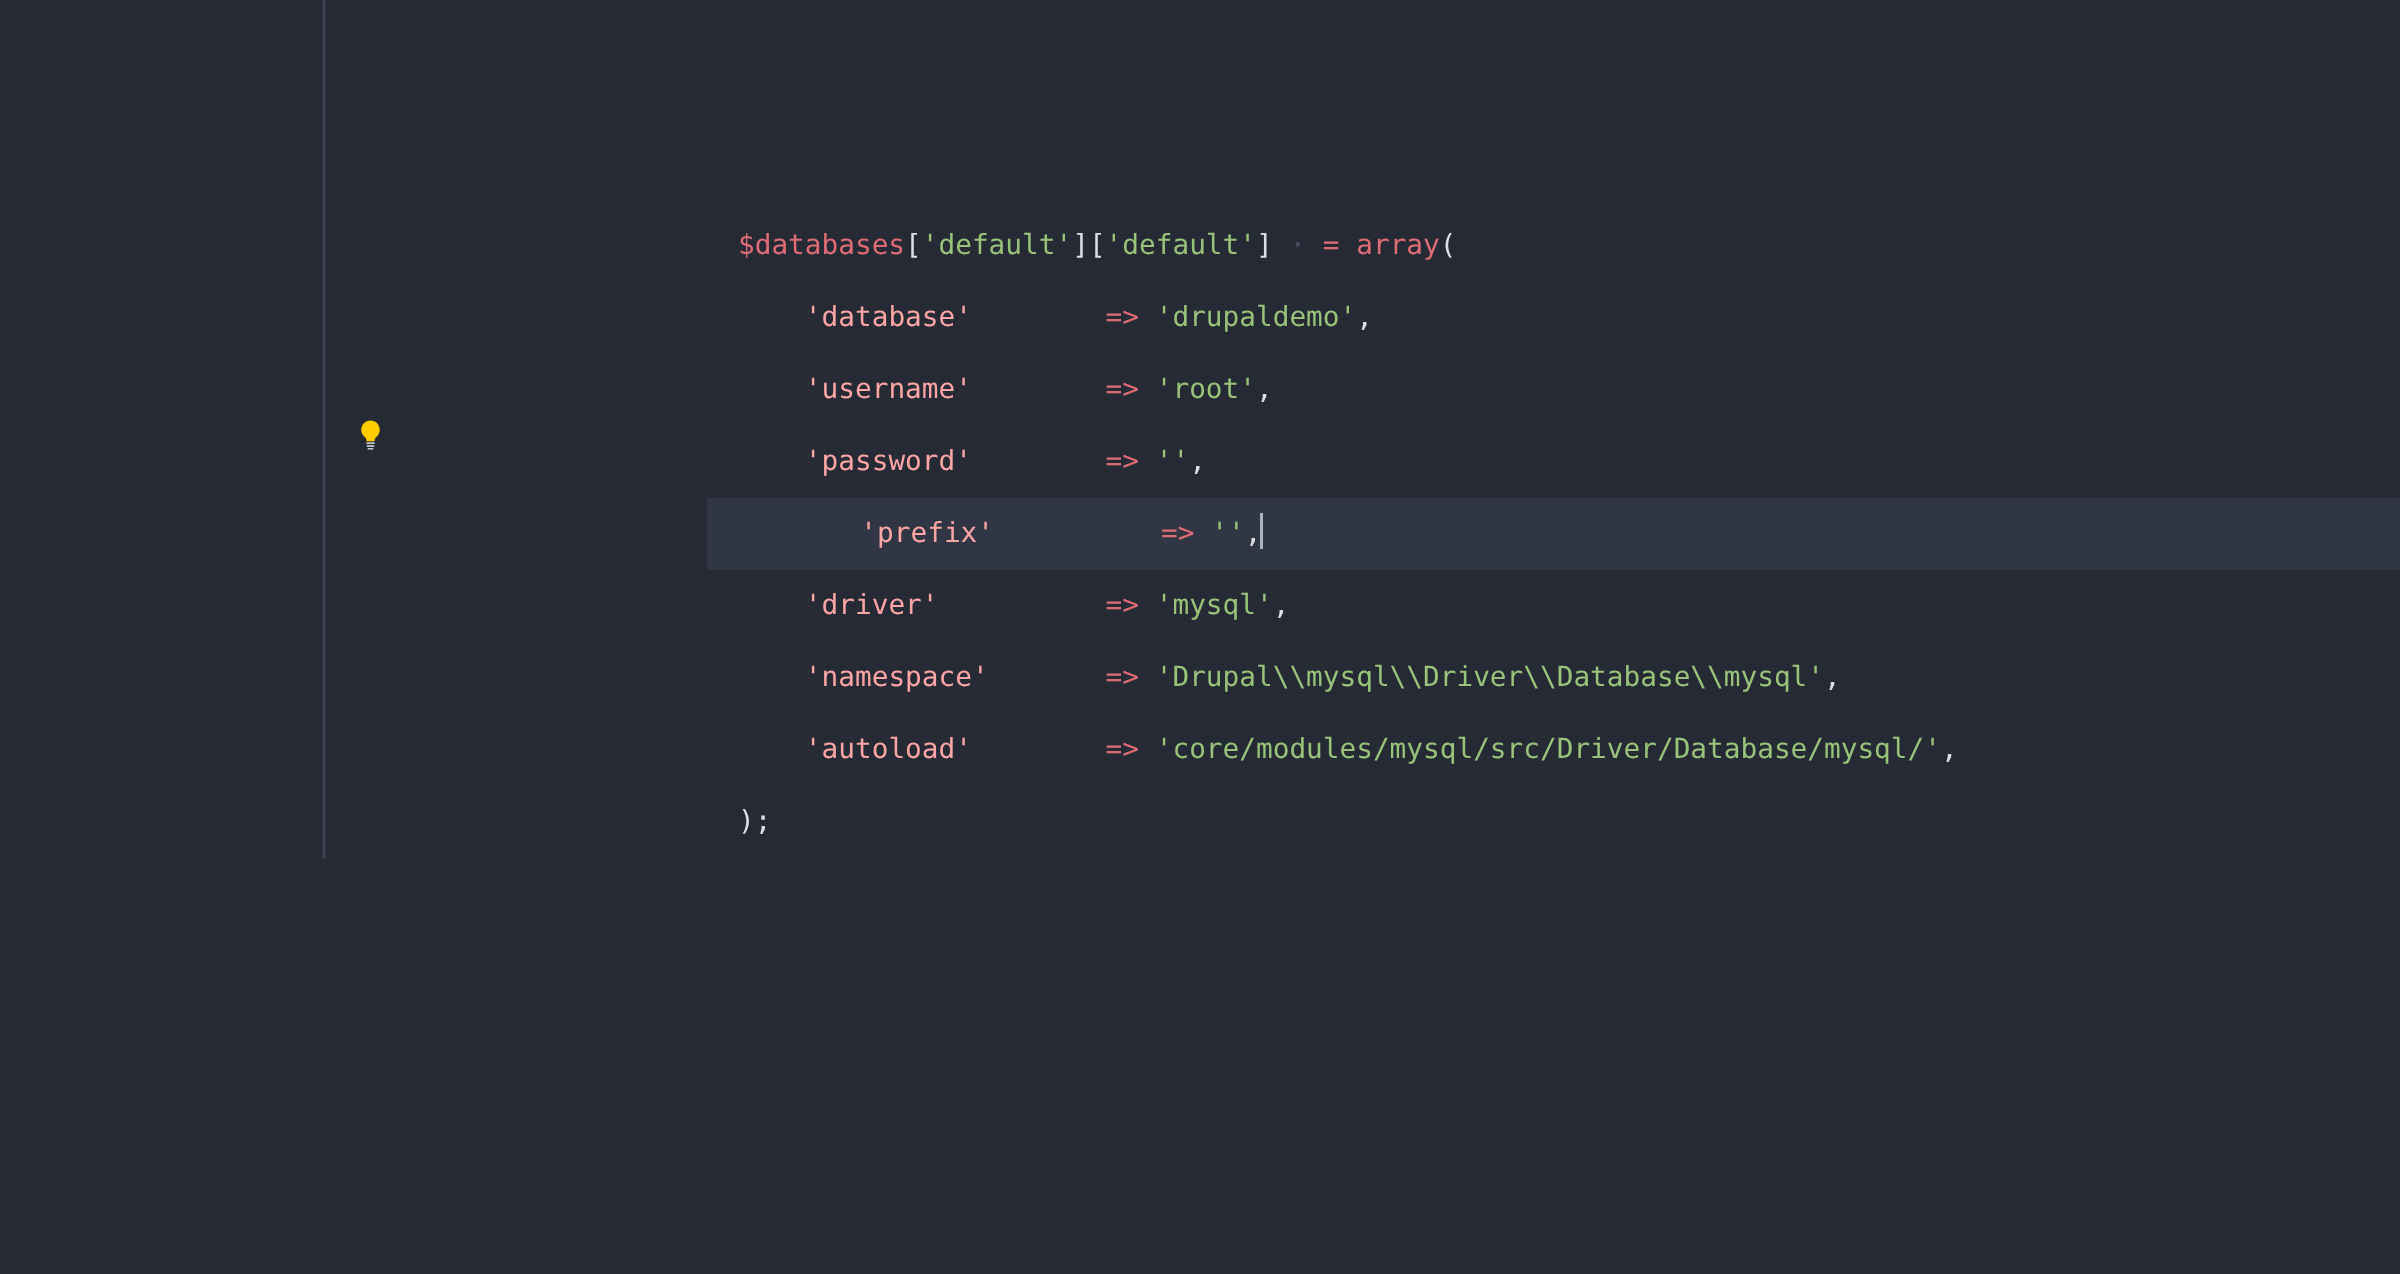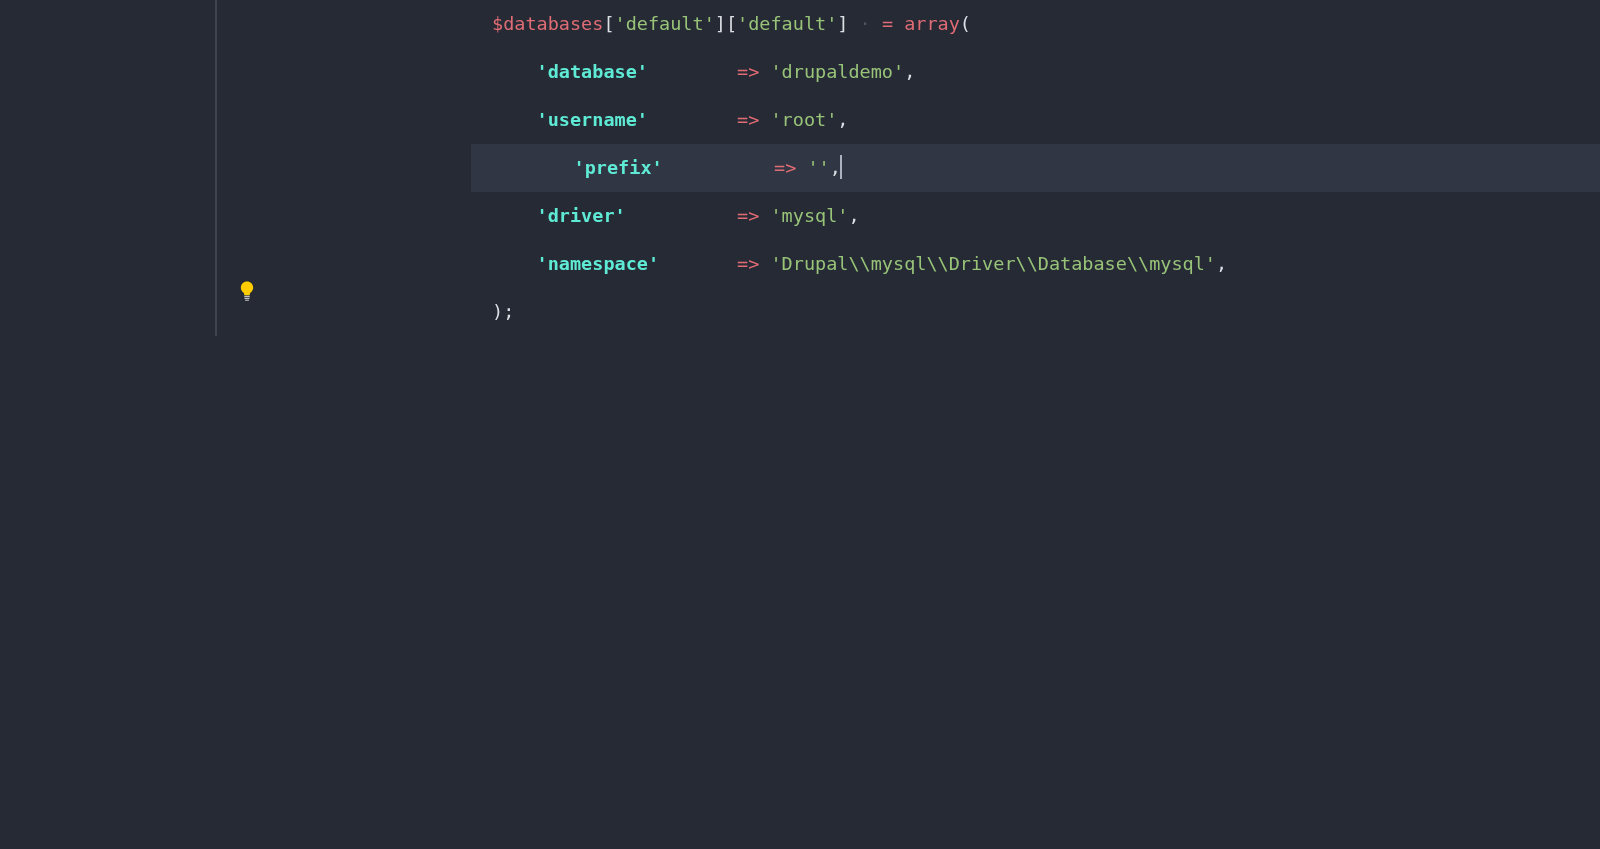--- a/index.html
+++ b/index.html
@@ -8,20 +8,21 @@
       font-family: 'Menlo', 'Monaco', 'Consolas', monospace;
       font-size: 18.5px;
       line-height: 48px;
       color: #abb2bf;
       width: 1600px;
       height: 849px;
       overflow: hidden;
     }
     .editor {
       position: relative;
+      padding-top: 140px;
       padding-left: 217px;
       border-left: 2px solid #3e4451;
       margin-left: 215px;
     }
     .line {
       position: relative;
       white-space: pre;
       padding-left: 58px;
     }
     .line.current {
@@ -40,21 +41,21 @@
     .cursor {
       display: inline-block;
       width: 2px;
       height: 24px;
       background: #abb2bf;
       vertical-align: middle;
       margin-top: -4px;
       margin-left: -1px;
     }
     .variable { color: #e06c75; }
-    .string { color: #5eead4; font-weight: bold; }
+    .string { color: #fca5a5; }
     .string-val { color: #98c379; }
     .punct-white { color: #dcdfe4; }
     .op { color: #e06c75; }
     .kw { color: #e06c75; }
     .ws-dot { color: #4b5263; }
   </style>
 </head>
 <body>
 
 <div class="lightbulb">
@@ -66,20 +67,22 @@
   </svg>
 </div>
 
 <div class="editor">
 
   <div class="line"><span class="variable">$databases</span><span class="punct-white">[</span><span class="string-val">'default'</span><span class="punct-white">][</span><span class="string-val">'default'</span><span class="punct-white">]</span><span class="ws-dot"> · </span><span class="op">=</span><span class="ws-dot"> </span><span class="kw">array</span><span class="punct-white">(</span></div>
 
   <div id="entries">
       <div class="line"><span>    </span><span class="string">'database'       </span><span class="ws-dot"> </span><span class="op">=&gt;</span><span class="ws-dot"> </span><span class="string-val">'drupaldemo'</span><span class="punct-white">,</span></div>
       <div class="line"><span>    </span><span class="string">'username'       </span><span class="ws-dot"> </span><span class="op">=&gt;</span><span class="ws-dot"> </span><span class="string-val">'root'</span><span class="punct-white">,</span></div>
+      <div class="line"><span>    </span><span class="string">'password'       </span><span class="ws-dot"> </span><span class="op">=&gt;</span><span class="ws-dot"> </span><span class="string-val">''</span><span class="punct-white">,</span></div>
       <div class="line current"><span>    </span><span class="string">'prefix'         </span><span class="ws-dot"> </span><span class="op">=&gt;</span><span class="ws-dot"> </span><span class="string-val">''</span><span class="punct-white">,</span><span class="cursor"></span></div>
       <div class="line"><span>    </span><span class="string">'driver'         </span><span class="ws-dot"> </span><span class="op">=&gt;</span><span class="ws-dot"> </span><span class="string-val">'mysql'</span><span class="punct-white">,</span></div>
       <div class="line"><span>    </span><span class="string">'namespace'      </span><span class="ws-dot"> </span><span class="op">=&gt;</span><span class="ws-dot"> </span><span class="string-val">'Drupal\\mysql\\Driver\\Database\\mysql'</span><span class="punct-white">,</span></div>
+      <div class="line"><span>    </span><span class="string">'autoload'       </span><span class="ws-dot"> </span><span class="op">=&gt;</span><span class="ws-dot"> </span><span class="string-val">'core/modules/mysql/src/Driver/Database/mysql/'</span><span class="punct-white">,</span></div>
     </div>
 
   <div class="line"><span class="punct-white">);</span></div>
 
 </div>
 
 </body></html>

